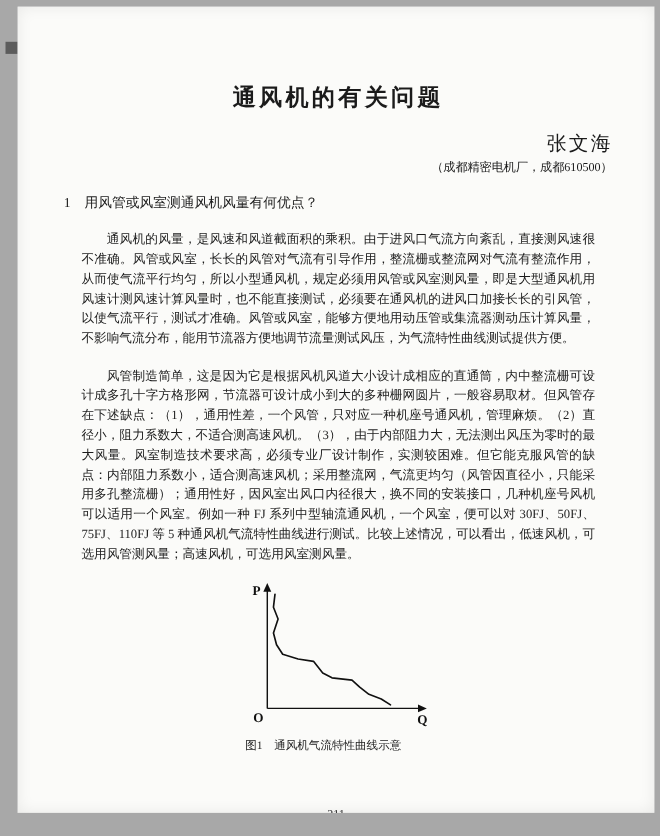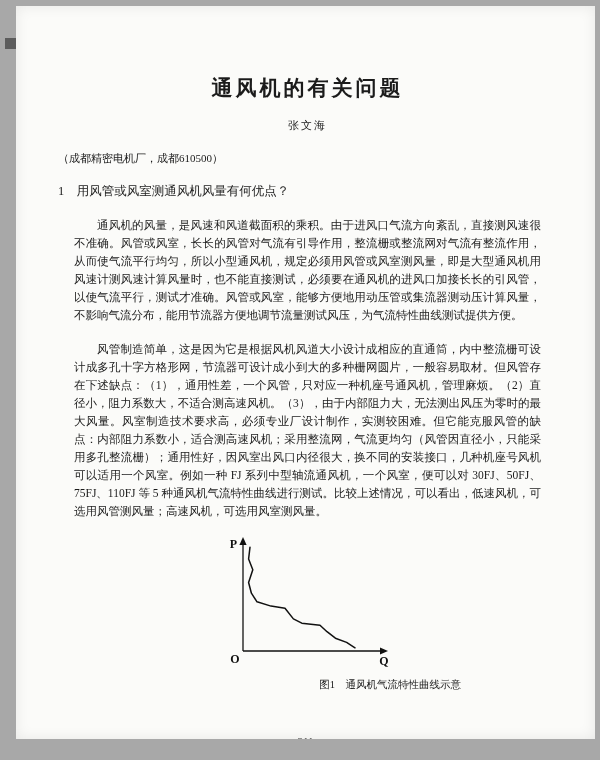--- a/index.html
+++ b/index.html
@@ -37,29 +37,29 @@
     padding: 68px 38px 0 42px;
   }
   h1.title {
     margin: 0;
     text-align: center;
     font-size: 21px;
     font-weight: 700;
     letter-spacing: 3px;
   }
   .author {
-    text-align: center;
-    font-size: 11px;
+    text-align: right;
+    font-size: 18px;
     margin-top: 16px;
     letter-spacing: 2px;
   }
   .affiliation {
-    text-align: left;
+    text-align: right;
     font-size: 11px;
-    margin-top: 18px;
+    margin-top: 2px;
   }
   h2.sec {
     font-size: 12.5px;
     font-weight: 400;
     margin: 17px 0 7px 0;
   }
   p.body-text {
     margin: 16px;
     font-size: 11.5px;
     line-height: 18px;
@@ -75,21 +75,20 @@
   }
   .axis-label {
     font-family: "Liberation Serif", "DejaVu Serif", serif;
     font-weight: 700;
     font-size: 12px;
     fill: #111;
   }
   .fig-caption {
     font-size: 10.5px;
     margin: 10px 0 0 165px;
-    text-align: center;
   }
   .page-number {
     position: absolute;
     bottom: -8px;
     left: 0;
     right: 0;
     text-align: center;
     font-size: 11px;
     color: #333;
   }

